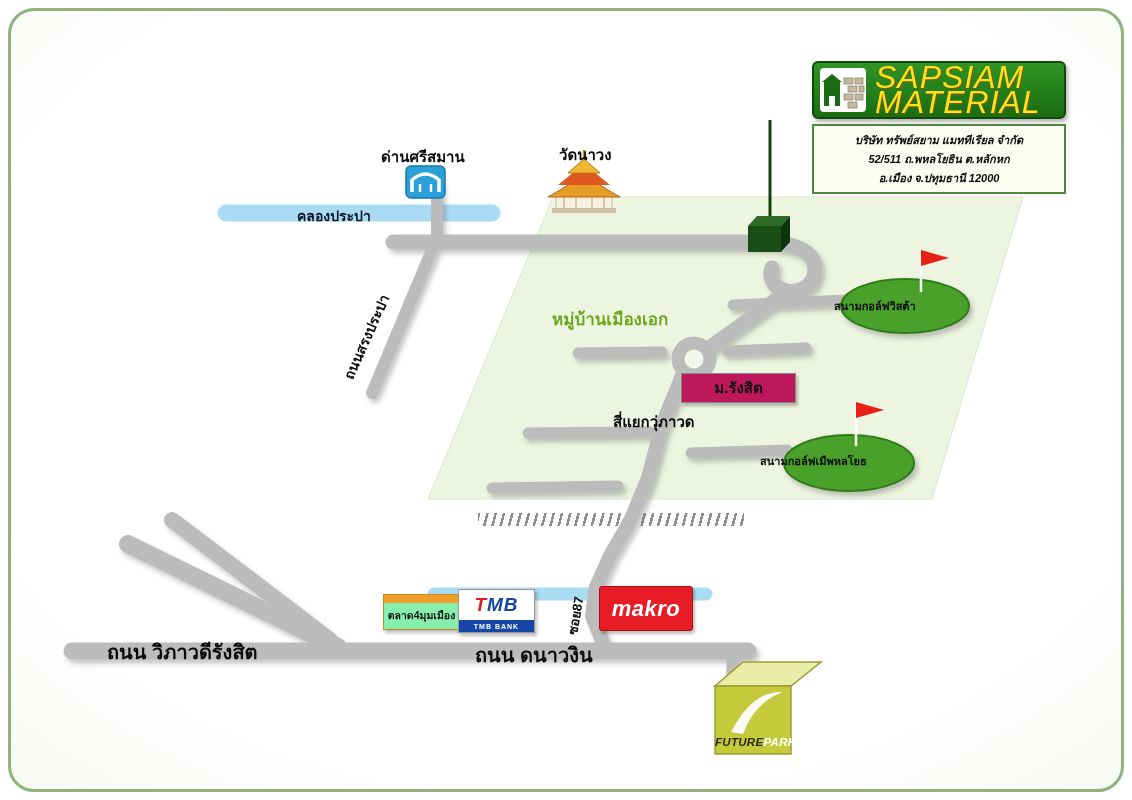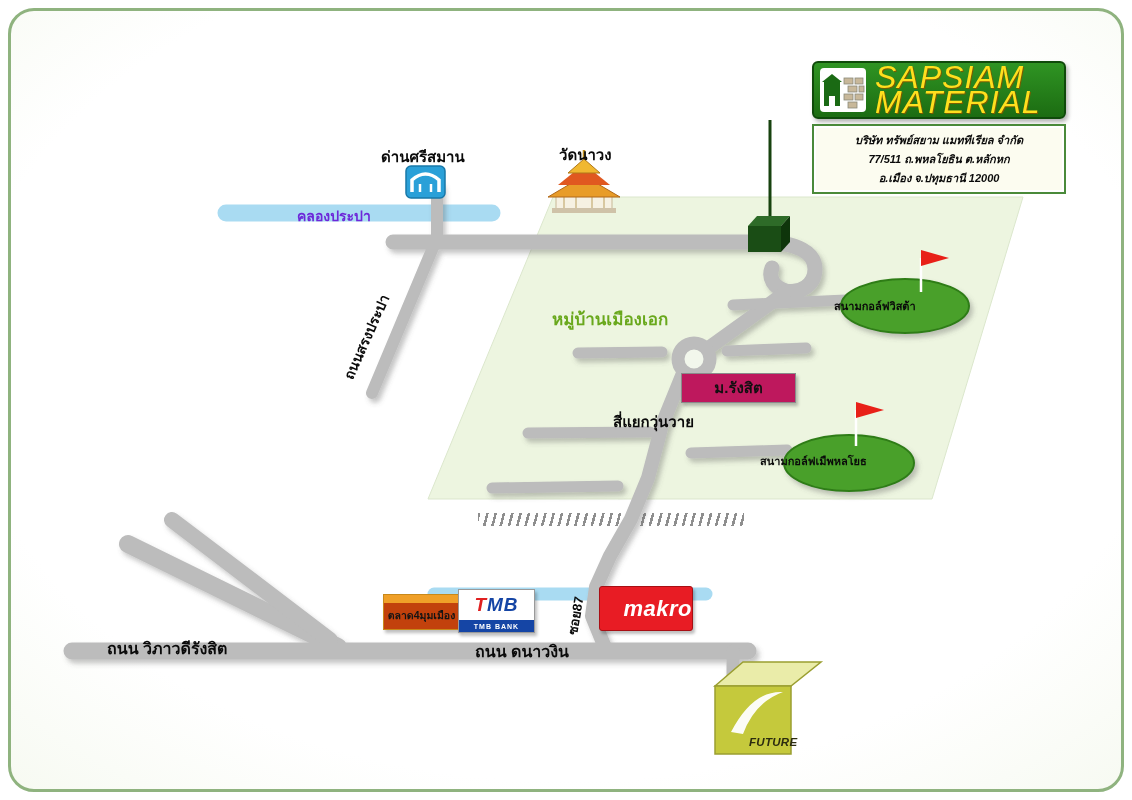--- a/index.html
+++ b/index.html
@@ -12,50 +12,50 @@
     border:3px solid #8fb37f;border-radius:26px;
     background:radial-gradient(120% 120% at 50% 45%, #ffffff 45%, #f2f7ea 72%, #dcead2 100%);
     z-index:0;
   }
   .railway{
     position:absolute;left:478px;top:513px;width:266px;height:13px;z-index:1;
     background:repeating-linear-gradient(105deg,#8e8e8e 0 2.5px,rgba(0,0,0,0) 2.5px 8px);
   }
   svg.mapsvg{position:absolute;left:0;top:0;z-index:2;}
   .lbl{position:absolute;font-weight:bold;font-size:15px;color:#0a0a0a;white-space:nowrap;z-index:3;}
-  .lbl-canal{color:#6d28d9;font-size:14px;}
+  .lbl-canal{color:#0f172a;font-size:14px;}
   .lbl-songprapa{transform:rotate(-66deg);transform-origin:0 0;font-size:14px;}
   .lbl-village{color:#69a81c;font-size:17px;}
   .lbl-golf{font-size:11px;}
   .lbl-soi{transform:rotate(-80deg);transform-origin:0 0;font-size:13px;}
-  .lbl-road{font-size:16px;}
+  .lbl-road{font-size:20px;}
   .box{position:absolute;z-index:3;box-shadow:2px 3px 3px rgba(0,0,0,0.25);}
   .box-university{
     left:681px;top:373px;width:113px;height:28px;background:#be185d;border:1px solid #8a8a8a;
     display:flex;align-items:center;justify-content:center;font-weight:bold;font-size:15px;color:#101010;
   }
-  .box-market{left:383px;top:594px;width:75px;height:34px;background:#c2410c;border:1px solid #c8891a;}
+  .box-market{left:383px;top:594px;width:75px;height:34px;background:#86efac;border:1px solid #c8891a;}
   .box-market .roof{height:8px;background:#f0a028;}
   .box-market .mtext{display:flex;align-items:center;justify-content:center;height:24px;
     font-weight:bold;font-size:10.5px;color:#141414;white-space:nowrap;}
   .box-tmb{left:458px;top:589px;width:75px;height:42px;background:#ffffff;border:1px solid #9a9a9a;
     display:flex;flex-direction:column;}
   .box-tmb .tmbname{flex:1;display:flex;align-items:center;justify-content:center;
     font-weight:bold;font-style:italic;font-size:19px;letter-spacing:1px;}
   .box-tmb .t-red{color:#e02020;}
   .box-tmb .t-blue{color:#1545a5;}
   .box-tmb .tmbbar{height:12px;background:#1545a5;color:#ffffff;font-weight:bold;font-size:7px;
     display:flex;align-items:center;justify-content:center;letter-spacing:1px;}
   .box-makro{left:599px;top:586px;width:92px;height:43px;background:#e81c24;border:1px solid #a80f14;
-    border-radius:3px;display:flex;align-items:center;justify-content:flex-end;
+    border-radius:3px;display:flex;align-items:center;justify-content:center;
     color:#ffffff;font-weight:bold;font-style:italic;font-size:22px;letter-spacing:0.5px;}
   .futurepark{position:absolute;left:703px;top:650px;width:130px;height:112px;z-index:3;}
   .fp-text{position:absolute;left:12px;top:86px;width:76px;text-align:center;
     font-weight:bold;font-style:italic;font-size:11.5px;letter-spacing:0.3px;}
-  .fp-text .fp1{color:#2c2c10;margin-left:34px;}
+  .fp-text .fp1{color:#2c2c10;}
   .fp-text .fp2{color:#ffffff;margin-top:8px;}
   .logo{
     position:absolute;left:812px;top:61px;width:254px;height:58px;z-index:3;
     background:linear-gradient(#2f9423,#1c6c12);border:2px solid #0f4a0a;border-radius:6px;
     box-sizing:border-box;display:flex;align-items:center;padding:4px 6px;
     box-shadow:2px 3px 4px rgba(0,0,0,0.3);
   }
   .logo .brandicon{width:46px;height:44px;background:#ffffff;border-radius:4px;flex:0 0 auto;}
   .logo .brandtext{margin-left:9px;font-weight:normal;font-style:italic;font-size:32px;line-height:25px;
     color:#ffdf1e;letter-spacing:1px;text-shadow:1px 1px 0 #7a5c00;}
@@ -144,21 +144,21 @@
     </g>
   </svg>
 
   <div class="lbl" style="left:381px;top:145px;">ด่านศรีสมาน</div>
   <div class="lbl" style="left:559px;top:143px;">วัดนาวง</div>
   <div class="lbl lbl-canal" style="left:297px;top:205px;">คลองประปา</div>
   <div class="lbl lbl-songprapa" style="left:338px;top:374px;">ถนนสรงประปา</div>
   <div class="lbl lbl-village" style="left:552px;top:281px;margin-top:24px;">หมู่บ้านเมืองเอก</div>
   <div class="lbl lbl-golf" style="left:834px;top:297px;">สนามกอล์ฟวิสต้า</div>
   <div class="lbl lbl-golf" style="left:760px;top:452px;">สนามกอล์ฟเมืพหลโยธ</div>
-  <div class="lbl" style="left:613px;top:410px;">สี่แยกวุ่นวาย</div>
+  <div class="lbl" style="left:613px;top:410px;">สี่แยกวุ่ภาวด</div>
   <div class="lbl lbl-soi" style="left:562px;top:633px;">ซอย87</div>
   <div class="lbl lbl-road" style="left:107px;top:636px;">ถนน วิภาวดีรังสิต</div>
   <div class="lbl lbl-road" style="left:475px;top:639px;">ถนน ดนาวงิน</div>
 
   <div class="box box-university">
     <span>ม.รังสิต</span>
   </div>
 
   <div class="box box-market">
     <div class="roof"></div>
@@ -208,16 +208,16 @@
       </svg>
     </div>
     <div class="brandtext">
       <div>SAPSIAM</div>
       <div>MATERIAL</div>
     </div>
   </div>
 
   <div class="card">
     <div>บริษัท ทรัพย์สยาม แมททีเรียล จำกัด</div>
-    <div>77/511 ถ.พหลโยธิน ต.หลักหก</div>
+    <div>52/511 ถ.พหลโยธิน ต.หลักหก</div>
     <div>อ.เมือง จ.ปทุมธานี 12000</div>
   </div>
 </div>
 
 </body></html>

